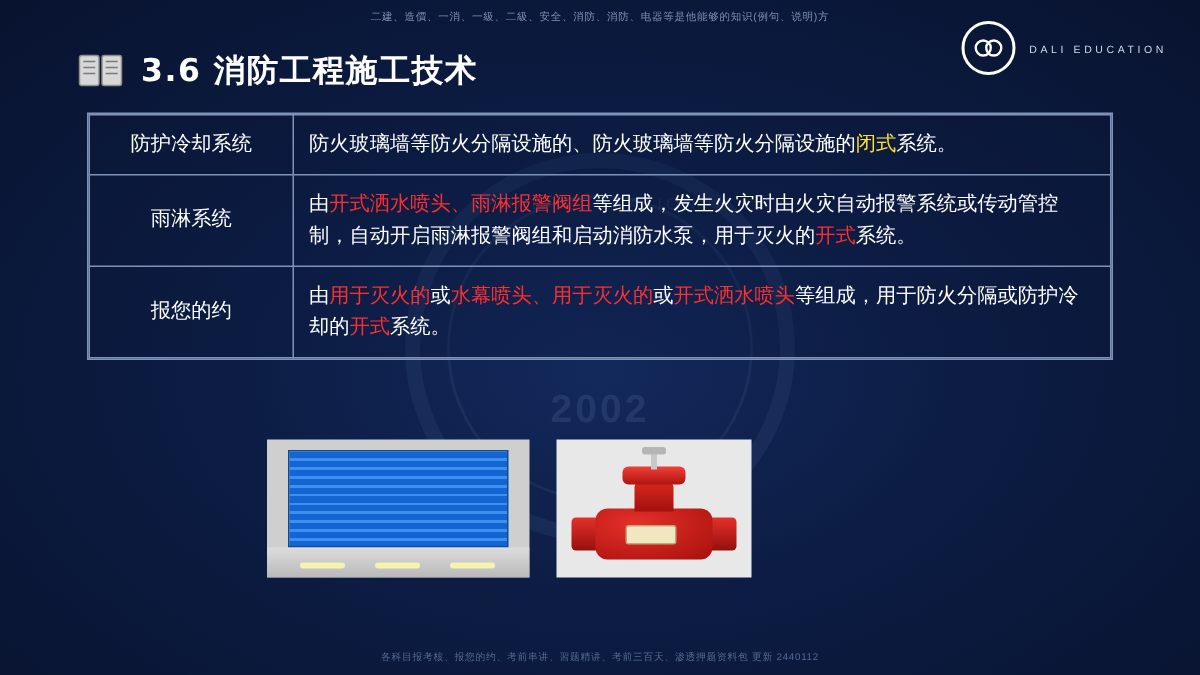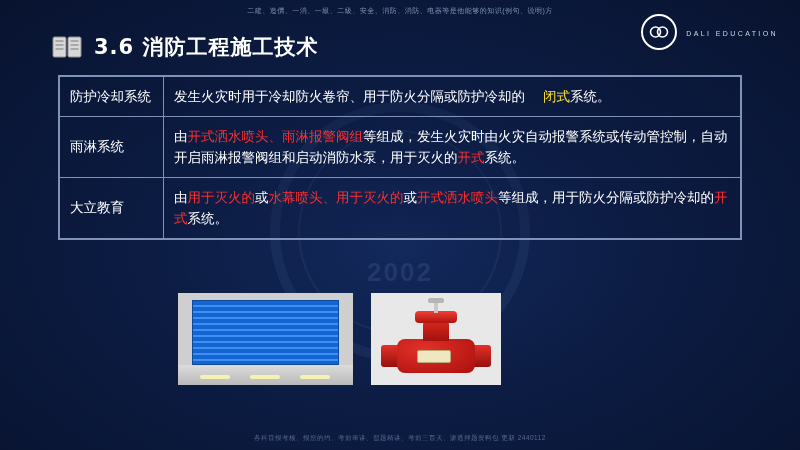--- a/index.html
+++ b/index.html
@@ -136,24 +136,25 @@
   td {
     border: 1px solid #7f93b8;
     color: #ffffff;
     font-size: 13.5px;
     font-family: "DejaVu Sans", sans-serif;
     vertical-align: middle;
     padding: 9px 10px;
     line-height: 1.55;
   }
   td.name-cell {
-    width: 104px;
+    width: 136px;
+    text-align: center;
     white-space: nowrap;
   }
-  .hl-yellow { color: #ffe22e; padding-left: 18px; }
+  .hl-yellow { color: #ffe22e; }
   .hl-red { color: #ff2f2f; }
 
   
   .images {
     position: absolute;
     left: 178px; top: 293px;
     display: flex; gap: 18px;
   }
   .img-shutter {
     width: 175px; height: 92px;
@@ -278,28 +279,28 @@
       </svg>
     </span>
     <span class="title-text">3.6  消防工程施工技术</span>
   </div>
 
   <div class="table-wrap">
     <table>
       <tbody>
         <tr>
           <td class="name-cell">防护冷却系统</td>
-          <td class="desc-cell"><span>发生火灾时用于冷却防火卷帘、用于防火分隔或防护冷却的</span><span class="hl-yellow">闭式</span><span>系统。</span></td>
+          <td class="desc-cell"><span>防火玻璃墙等防火分隔设施的、防火玻璃墙等防火分隔设施的</span><span class="hl-yellow">闭式</span><span>系统。</span></td>
         </tr>
         <tr>
           <td class="name-cell">雨淋系统</td>
           <td class="desc-cell"><span>由</span><span class="hl-red">开式洒水喷头、雨淋报警阀组</span><span>等组成，发生火灾时由火灾自动报警系统或传动管控制，自动开启雨淋报警阀组和启动消防水泵，用于灭火的</span><span class="hl-red">开式</span><span>系统。</span></td>
         </tr>
         <tr>
-          <td class="name-cell">大立教育</td>
+          <td class="name-cell">报您的约</td>
           <td class="desc-cell"><span>由</span><span class="hl-red">用于灭火的</span><span>或</span><span class="hl-red">水幕喷头、用于灭火的</span><span>或</span><span class="hl-red">开式洒水喷头</span><span>等组成，用于防火分隔或防护冷却的</span><span class="hl-red">开式</span><span>系统。</span></td>
         </tr>
       </tbody>
     </table>
   </div>
 
   <div class="images">
     <div class="img-shutter">
       <div class="shutter-inner"></div>
       <div class="shutter-floor"></div>

